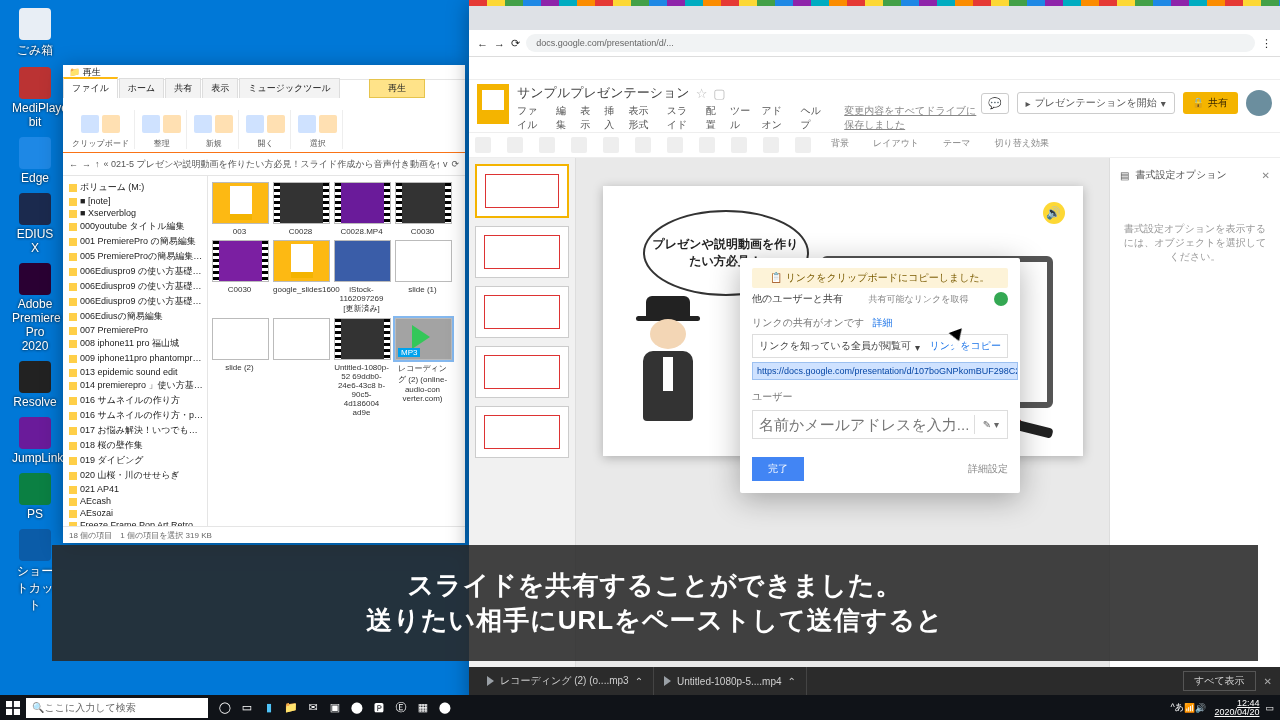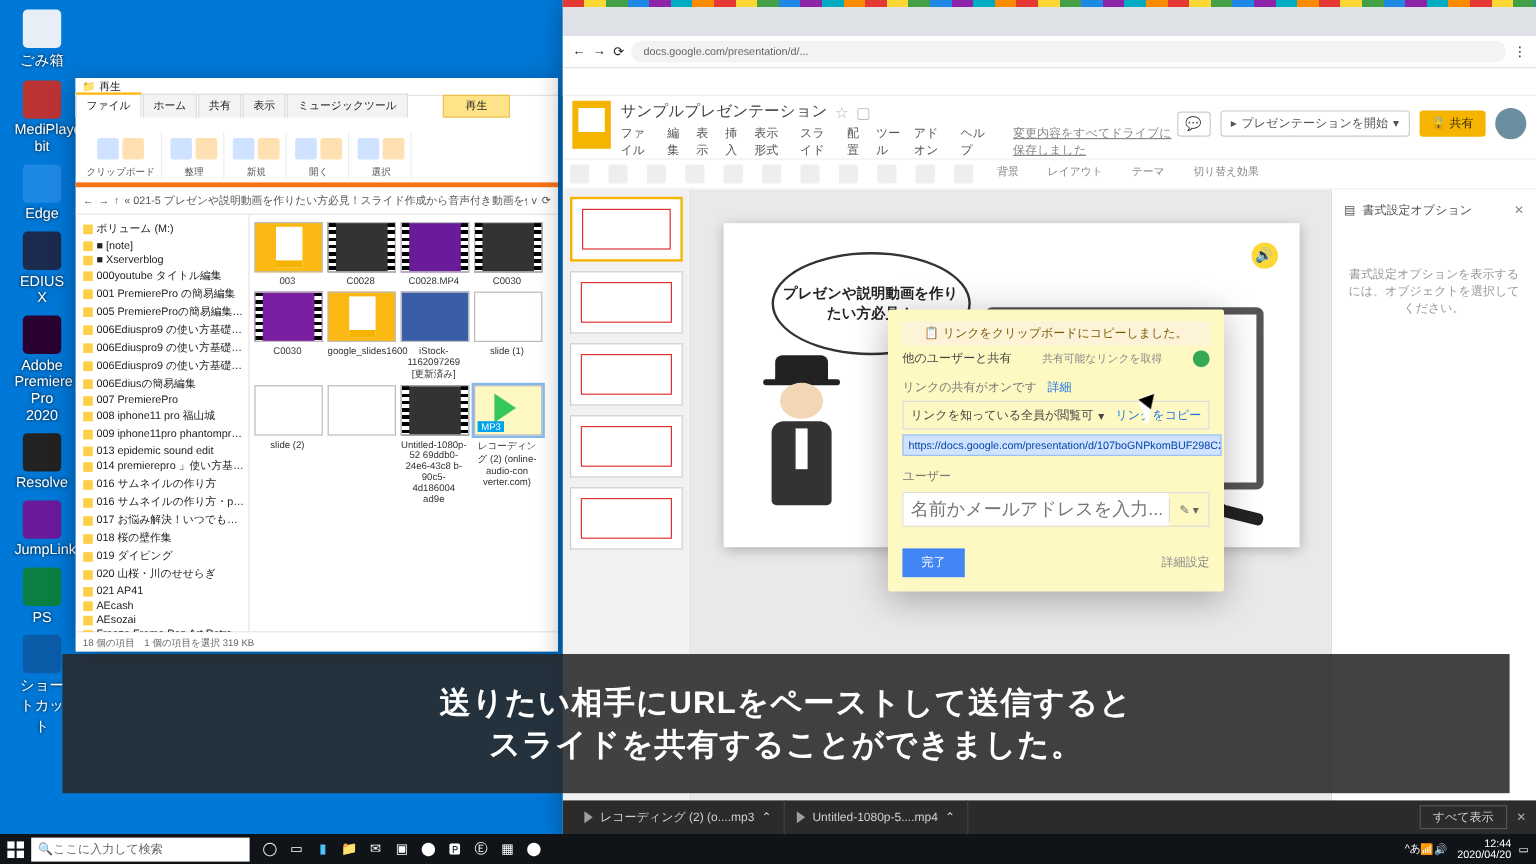--- a/index.html
+++ b/index.html
@@ -8,48 +8,48 @@
   .desk-icon{width:46px;margin:8px 6px 4px 12px;text-align:center;color:#fff;font-size:12px;text-shadow:0 0 3px #000;}
   .desk-icon .di{width:32px;height:32px;margin:0 auto 2px;border-radius:4px;}
   
   .taskbar{position:absolute;left:0;bottom:0;width:100%;height:25px;background:#101318;display:flex;align-items:center;color:#fff;}
   .tb-start{width:26px;height:25px;display:flex;align-items:center;justify-content:center;}
   .tb-start svg{width:14px;height:14px;}
   .tb-search{flex:0 0 170px;height:20px;background:#fff;color:#666;display:flex;align-items:center;padding:0 6px;font-size:10px;margin-right:6px;}
   .tb-icons{display:flex;align-items:center;}
   .tb-icons span{width:22px;height:22px;display:flex;align-items:center;justify-content:center;}
   .tb-right{margin-left:auto;display:flex;align-items:center;padding-right:6px;font-size:9px;}
-  .tb-clock{text-align:right;line-height:1;margin-left:8px;}
+  .tb-clock{text-align:right;line-height:1;margin-left:8px;text-decoration:underline;}
   
   .explorer{position:absolute;left:63px;top:65px;width:402px;height:478px;background:#fff;box-shadow:0 4px 20px rgba(0,0,0,.35);display:flex;flex-direction:column;}
   .ex-title{height:14px;background:#fff;border-bottom:1px solid #e5e5e5;display:flex;align-items:center;font-size:9px;padding:0 6px;}
   .ex-tabs{height:18px;display:flex;align-items:flex-end;font-size:9px;}
   .ex-tab{padding:3px 8px;border:1px solid #ddd;border-bottom:none;margin-right:1px;background:#f3f3f3;}
   .ex-tab.active{background:#fff;border-top:2px solid #fdb913;}
   .ex-playtab{background:#ffe389;border:1px solid #e6c44d;padding:2px 18px;margin-left:auto;margin-right:40px;font-size:9px;}
-  .ex-ribbon{height:48px;border-bottom:4px solid #f97316;display:flex;padding:3px 4px;gap:2px;align-items:flex-end;}
+  .ex-ribbon{height:48px;border-bottom:1px solid #f97316;display:flex;padding:3px 4px;gap:2px;align-items:flex-end;}
   .rib-grp{border-right:1px solid #eee;padding:0 5px;display:flex;flex-direction:column;align-items:center;justify-content:flex-end;font-size:8px;color:#555;}
   .rib-grp .ri{height:28px;display:flex;align-items:center;gap:3px;}
   .rib-ic{width:18px;height:18px;border-radius:2px;}
   .ex-addr{height:22px;border-bottom:1px solid #e5e5e5;display:flex;align-items:center;font-size:9px;padding:0 6px;gap:4px;color:#555;}
   .ex-body{flex:1;display:flex;overflow:hidden;}
   .ex-tree{width:140px;border-right:1px solid #e5e5e5;overflow:auto;font-size:9px;padding:4px 2px;}
   .ex-tree div{white-space:nowrap;overflow:hidden;text-overflow:ellipsis;padding:1px 0 1px 4px;}
   .ex-tree .fld::before{content:"";display:inline-block;width:8px;height:8px;background:#ffcf48;margin-right:3px;vertical-align:middle;}
   .ex-grid{flex:1;overflow:auto;padding:6px 4px;display:flex;flex-wrap:wrap;align-content:flex-start;gap:4px 6px;}
   .thumb{width:55px;text-align:center;font-size:8px;color:#333;}
   .thumb .tb{width:55px;height:40px;background:#333;margin-bottom:3px;position:relative;border:1px solid #bbb;}
   .thumb.sel .tb{outline:2px solid #84b8ef;background:#3fae49;}
   .thumb .tb.gs{background:#fdb913;display:flex;align-items:center;justify-content:center;}
   .thumb .tb.gs::after{content:"";width:22px;height:28px;background:#fff;border-bottom:6px solid #f4b400;}
   .thumb .tb.img{background:#3a5da8;}
   .thumb .tb.sl{background:#fff;}
   .thumb .tb.vid::before,.thumb .tb.vid::after{content:"";position:absolute;top:0;bottom:0;width:6px;background:repeating-linear-gradient(#000 0 3px,#fff 3px 6px);}
   .thumb .tb.vid::before{left:0}.thumb .tb.vid::after{right:0}
-  .thumb .tb.play{background:#fef9c3}
+  .thumb .tb.play{background:#a3a3a3}
   .thumb .tb.play::before{content:"";position:absolute;left:16px;top:6px;border-left:18px solid #34c759;border-top:12px solid transparent;border-bottom:12px solid transparent;}
   .thumb .mp3{position:absolute;left:2px;bottom:2px;background:#00a2ed;color:#fff;font-size:8px;padding:0 3px;}
   .ex-status{height:16px;border-top:1px solid #e5e5e5;font-size:8px;color:#666;padding:0 6px;display:flex;align-items:center;}
   
   .browser{position:absolute;left:469px;top:0;right:0;height:704px;background:#fff;box-shadow:0 4px 20px rgba(0,0,0,.35);display:flex;flex-direction:column;}
   .br-colorbar{height:6px;background:repeating-linear-gradient(90deg,#e53935 0 18px,#fdd835 18px 36px,#43a047 36px 54px,#1e88e5 54px 72px,#8e24aa 72px 90px,#00acc1 90px 108px,#fb8c00 108px 126px);}
   .br-tabs{height:24px;background:#dee1e6;display:flex;align-items:flex-end;}
   .br-addr{height:26px;background:#fff;border-bottom:1px solid #ddd;display:flex;align-items:center;padding:0 8px;gap:6px;}
   .br-url{flex:1;height:18px;background:#f1f3f4;border-radius:9px;font-size:9px;color:#666;display:flex;align-items:center;padding:0 10px;}
   .br-bm{height:22px;background:#fff;border-bottom:1px solid #eee;}
@@ -87,25 +87,25 @@
   .wb-txt{padding:20px 12px;font-size:22px;font-weight:bold;}
   .wb-txt .r{color:#c62828;}
   .marker{position:absolute;right:40px;bottom:20px;width:60px;height:12px;}
   .marker::before{content:"";position:absolute;width:40px;height:10px;background:#c62828;border-radius:4px;transform:rotate(-18deg);}
   .marker::after{content:"";position:absolute;left:30px;width:40px;height:10px;background:#222;border-radius:4px;transform:rotate(14deg);}
   .audio-badge{position:absolute;right:18px;top:16px;width:22px;height:22px;border-radius:50%;background:#fdd835;display:flex;align-items:center;justify-content:center;font-size:12px;}
   .sl-side{width:150px;border-left:1px solid #ddd;background:#fff;padding:10px;font-size:10px;color:#666;}
   .sl-side-h{display:flex;align-items:center;gap:6px;color:#555;margin-bottom:40px;}
   .close-x{margin-left:auto;color:#888;}
   
-  .modal{position:absolute;left:740px;top:258px;width:256px;background:#fef9c3;box-shadow:0 6px 30px rgba(0,0,0,.3);border-radius:2px;padding:10px 12px 12px;font-size:10px;color:#444;}
+  .modal{position:absolute;left:740px;top:258px;width:256px;background:#ffffff;box-shadow:0 6px 30px rgba(0,0,0,.3);border-radius:2px;padding:10px 12px 12px;font-size:10px;color:#444;}
   .m-toast{background:#fdf3d8;color:#7a5b00;padding:3px 6px;border-radius:2px;text-align:center;margin-bottom:4px;}
   .m-row{display:flex;align-items:center;margin-bottom:6px;}
   .m-green{width:14px;height:14px;border-radius:50%;background:#34a853;margin-left:auto;}
-  .m-sub{color:#777;margin:10px 0 4px;}
+  .m-sub{color:#777;margin:10px 0 4px;font-family:Liberation Serif, serif;}
   .m-link{color:#1a73e8;margin-left:6px;}
   .m-drop{border:1px solid #ddd;padding:4px 6px;display:flex;align-items:flex-end;margin-bottom:4px;}
   .m-copy{margin-left:auto;color:#1a73e8;position:relative;}
   .m-url{width:100%;padding:3px 4px;background:#cfe2ff;color:#0647a6;border:1px solid #9cc0f0;font-size:9px;white-space:nowrap;overflow:hidden;}
   .m-user{border:1px solid #ddd;display:flex;align-items:center;margin-top:6px;}
   .m-user input{flex:1;border:none;padding:5px 6px;font-size:15px;outline:none;}
   .m-pen{border-left:1px solid #ddd;padding:4px 8px;color:#666;}
   .m-foot{display:flex;align-items:center;margin-top:18px;gap:20px;}
   .m-done{background:#4285f4;color:#fff;padding:5px 16px;border:none;font-size:10px;}
   .m-adv{margin-left:auto;color:#888;text-align:right;}
@@ -375,22 +375,22 @@
   <div class="dl-item">
       <span class="dl-play"></span>
       <span>Untitled-1080p-5....mp4</span>
       <span>⌃</span>
     </div>
   <div class="dl-all">すべて表示</div>
   <span class="dl-x">✕</span>
 </div>
 
 <div class="caption">
+  <div>スライドを共有することができました。</div>
   <div>送りたい相手にURLをペーストして送信すると</div>
-  <div>スライドを共有することができました。</div>
 </div>
 
 <div class="taskbar">
   <div class="tb-start">
     <svg viewBox="0 0 16 16">
         <rect width="7" height="7" fill="#fff"></rect>
         <rect x="9" width="7" height="7" fill="#fff"></rect>
         <rect y="9" width="7" height="7" fill="#fff"></rect>
         <rect x="9" y="9" width="7" height="7" fill="#fff"></rect>
       </svg>

